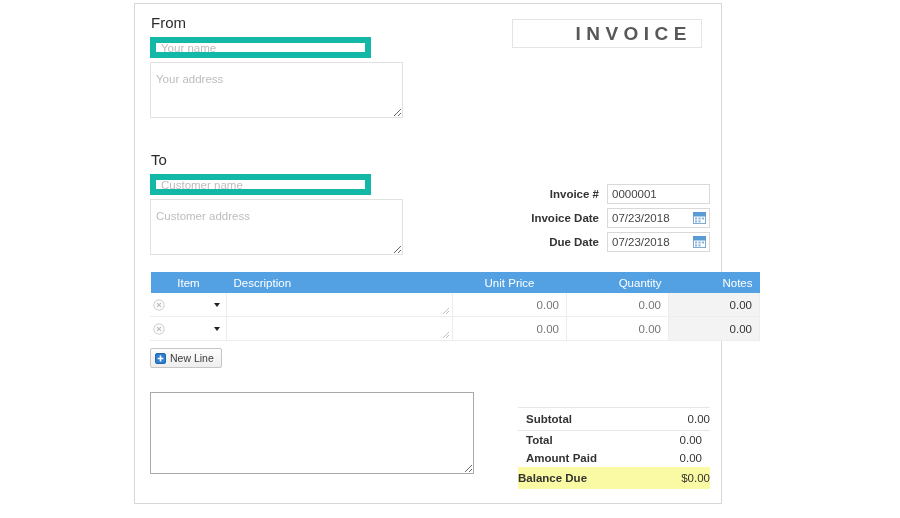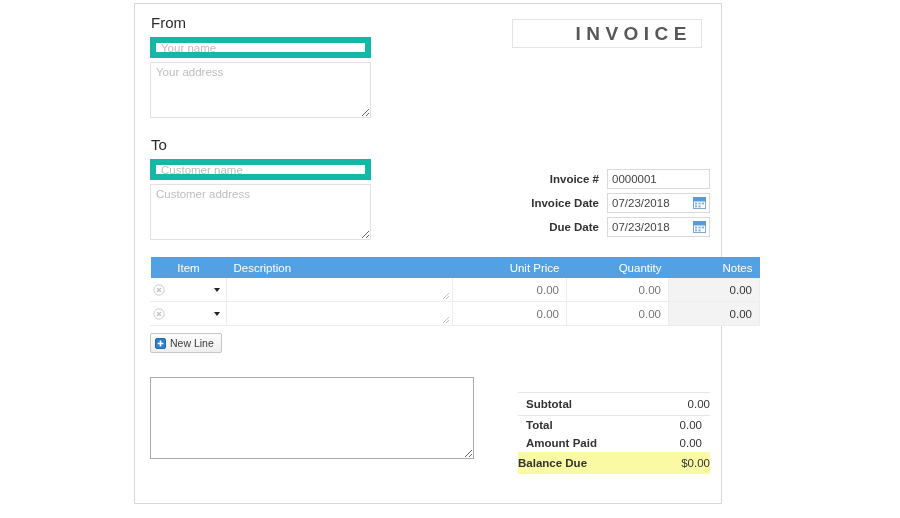--- a/index.html
+++ b/index.html
@@ -52,28 +52,28 @@
     font-size: 11.5px;
     color: #444;
     padding: 2px 5px;
     background: #fff;
     outline: none;
   }
   .field-input::placeholder { color: #bdbdbd; }
   .field-area {
     display: block;
     box-sizing: border-box;
-    width: 221px;
+    width: 253px;
     height: 56px;
     margin-top: 4px;
     border: 1px solid #e2e2e2;
     font-family: "Liberation Sans", sans-serif;
     font-size: 11.5px;
     color: #444;
-    padding: 3px 5px;
+    padding: 10px 5px;
     resize: both;
     overflow: hidden;
     background: #fff;
     outline: none;
   }
   .field-area::placeholder { color: #bdbdbd; }
 
   .invoice-title-box {
     position: absolute;
     right: 8px;
@@ -91,21 +91,21 @@
     text-align: right;
     padding: 0 9px 0 4px;
     line-height: 27px;
     outline: none;
   }
 
   
   .mid-row {
     position: relative;
     height: 105px;
-    margin-top: 2px;
+    margin-top: 17px;
   }
   .meta-table {
     position: absolute;
     right: 0;
     top: 33px;
     border-collapse: collapse;
   }
   .meta-table td {
     padding: 0 0 4px 0;
     vertical-align: middle;
@@ -151,21 +151,21 @@
     background: #53a0e3;
     color: #ffffff;
     font-size: 11.5px;
     font-weight: normal;
     height: 21px;
     padding: 0 7px;
     border: none;
   }
   .th-item { text-align: center; width: 62px; }
   .th-desc { text-align: left; width: 212px; }
-  .th-unit { text-align: right; width: 100px; margin-top: 17px; }
+  .th-unit { width: 100px; margin-top: 17px; }
   .th-qty  { text-align: right; width: 88px; }
   .th-amt  { text-align: right; width: 77px; }
 
   .items td {
     border-bottom: 1px solid #ededed;
     border-right: 1px solid #ededed;
     height: 23px;
     padding: 0;
     background: #fff;
     vertical-align: middle;

